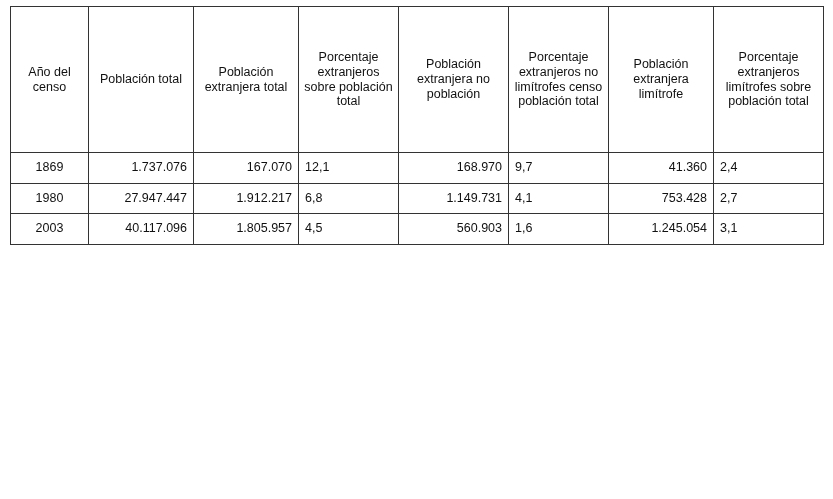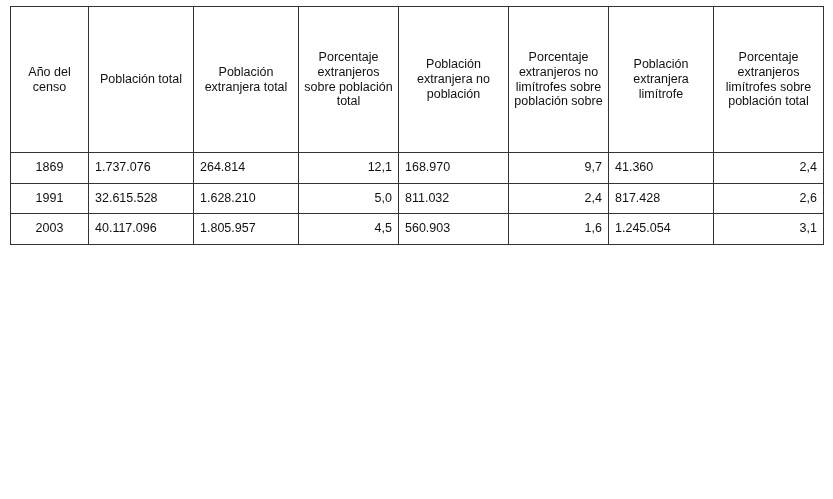--- a/index.html
+++ b/index.html
@@ -45,25 +45,25 @@
     padding: 3px 4px;
   }
   table.census-table tbody td {
     height: 30.5px;
     vertical-align: middle;
   }
   td.c-year {
     text-align: center;
   }
   td.c-num {
-    text-align: left;
+    text-align: right;
     padding-right: 9px;
   }
   td.c-pct {
-    text-align: right;
+    text-align: left;
   }
   
   col.col-0 { width: 78px; }
   col.col-1 { width: 105px; }
   col.col-2 { width: 105px; }
   col.col-3 { width: 100px; }
   col.col-4 { width: 110px; }
   col.col-5 { width: 100px; }
   col.col-6 { width: 105px; }
   col.col-7 { width: 110px; }
@@ -83,45 +83,45 @@
       <col class="col-6">
       <col class="col-7">
     </colgroup>
     <thead>
       <tr>
         <th>Año del censo</th>
         <th>Población total</th>
         <th>Población extranjera total</th>
         <th>Porcentaje extranjeros sobre población total</th>
         <th>Población extranjera no población</th>
-        <th>Porcentaje extranjeros no limítrofes sobre población sobre</th>
+        <th>Porcentaje extranjeros no limítrofes censo población total</th>
         <th>Población extranjera limítrofe</th>
         <th>Porcentaje extranjeros limítrofes sobre población total</th>
       </tr>
     </thead>
     <tbody>
       <tr>
         <td class="c-year">1869</td>
         <td class="c-num">1.737.076</td>
-        <td class="c-num">264.814</td>
+        <td class="c-num">167.070</td>
         <td class="c-pct">12,1</td>
         <td class="c-num">168.970</td>
         <td class="c-pct">9,7</td>
         <td class="c-num">41.360</td>
         <td class="c-pct">2,4</td>
       </tr>
       <tr>
-        <td class="c-year">1991</td>
-        <td class="c-num">32.615.528</td>
-        <td class="c-num">1.628.210</td>
-        <td class="c-pct">5,0</td>
-        <td class="c-num">811.032</td>
-        <td class="c-pct">2,4</td>
-        <td class="c-num">817.428</td>
-        <td class="c-pct">2,6</td>
+        <td class="c-year">1980</td>
+        <td class="c-num">27.947.447</td>
+        <td class="c-num">1.912.217</td>
+        <td class="c-pct">6,8</td>
+        <td class="c-num">1.149.731</td>
+        <td class="c-pct">4,1</td>
+        <td class="c-num">753.428</td>
+        <td class="c-pct">2,7</td>
       </tr>
       <tr>
         <td class="c-year">2003</td>
         <td class="c-num">40.117.096</td>
         <td class="c-num">1.805.957</td>
         <td class="c-pct">4,5</td>
         <td class="c-num">560.903</td>
         <td class="c-pct">1,6</td>
         <td class="c-num">1.245.054</td>
         <td class="c-pct">3,1</td>

